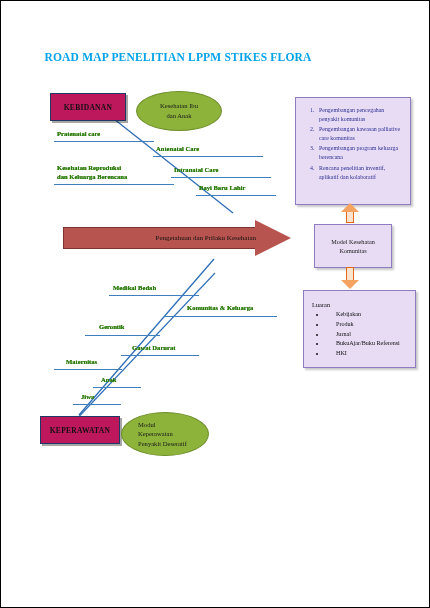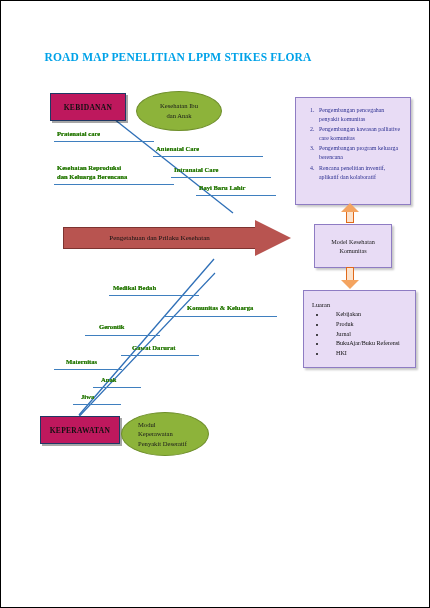--- a/index.html
+++ b/index.html
@@ -47,21 +47,21 @@
   #redarrow{left:62px;top:219px;width:228px;height:36px;}
   #redarrow .shaft{position:absolute;left:0;top:7px;width:193px;height:22px;
                    background:#b85450;border:1px solid #7d3330;box-sizing:border-box;}
   #redarrow .head{position:absolute;left:192px;top:0;width:0;height:0;
                   border-top:18px solid transparent;border-bottom:18px solid transparent;
                   border-left:36px solid #b85450;}
   #redarrow .headb{position:absolute;left:192px;top:-1px;width:0;height:0;
                   border-top:19px solid transparent;border-bottom:19px solid transparent;
                   border-left:38px solid #7d3330;z-index:-1;}
   #redarrow .txt{position:absolute;left:0;top:7px;width:193px;height:22px;
-                 display:flex;align-items:center;justify-content:center;
+                 display:flex;align-items:center;justify-content:flex-end;
                  color:#111;font-size:7px;}
 
   
   .glabel{color:#2e7d0e;font-weight:bold;font-size:6.6px;white-space:nowrap;
           text-shadow:0 0 0 #2e7d0e;}
   .uline{background:#3f7fbf;height:1px;}
 
   
   .oarrow{width:18px;}
   .oarrow .stem{background:#f4a460;border:1px solid #e06a1b;box-sizing:border-box;}

